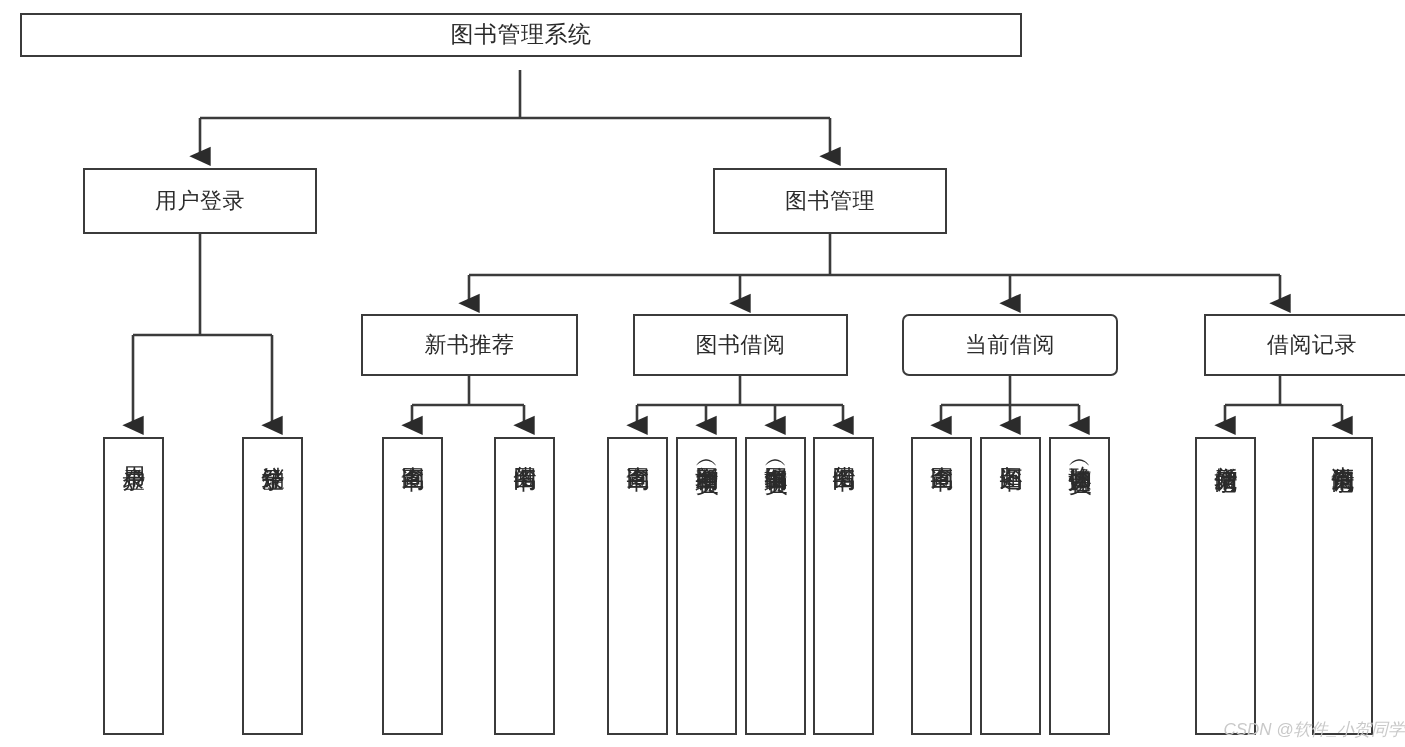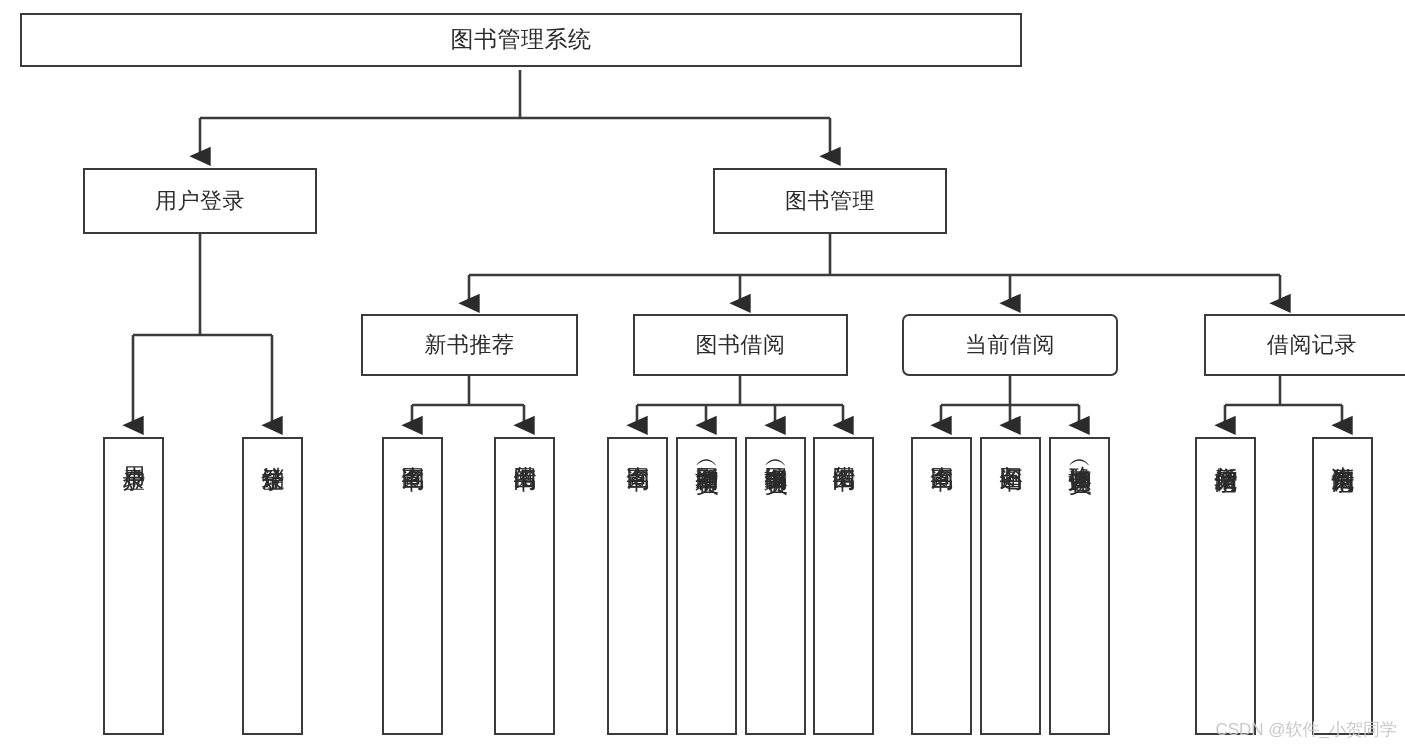--- a/index.html
+++ b/index.html
@@ -52,27 +52,28 @@
   .node.leaf .node-label {
     writing-mode: vertical-rl;
     text-orientation: upright;
     font-size: 23px;
     line-height: 1.12;
     letter-spacing: 1px;
     white-space: nowrap;
   }
   #watermark {
     position: absolute;
-    right: 8px;
+    right: 0;
     bottom: 6px;
     font-size: 17px;
     color: #c9c9c9;
     z-index: 5;
     white-space: nowrap;
     pointer-events: none;
+    font-style: italic;
   }
 </style>
 </head>
 <body>
 
 <div id="diagram-root">
 
   <svg id="edge-layer" viewBox="0 0 1405 747" width="1405" height="747" xmlns="http://www.w3.org/2000/svg">
     <defs>
       <marker id="arrowhead" markerWidth="9" markerHeight="9" refX="4.2" refY="4.5" orient="auto" markerUnits="strokeWidth">
@@ -116,21 +117,21 @@
       <path d="M1010,405 L1010,425" marker-end="url(#arrowhead)"></path>
       <path d="M1079,405 L1079,425" marker-end="url(#arrowhead)"></path>
 
       <path d="M1280,376 L1280,405"></path>
       <path d="M1225,405 L1342,405"></path>
       <path d="M1225,405 L1225,425" marker-end="url(#arrowhead)"></path>
       <path d="M1342,405 L1342,425" marker-end="url(#arrowhead)"></path>
     </g>
   </svg>
 
-  <div class="node root" style="left:20px; top:13px; width:1002px; height:54px;">
+  <div class="node root" style="left:20px; top:13px; width:1002px; height:44px;">
     <span class="node-label">图书管理系统</span>
   </div>
 
   <div class="node" style="left:83px; top:168px; width:234px; height:66px;">
     <span class="node-label">用户登录</span>
   </div>
   <div class="node" style="left:713px; top:168px; width:234px; height:66px;">
     <span class="node-label">图书管理</span>
   </div>
 

